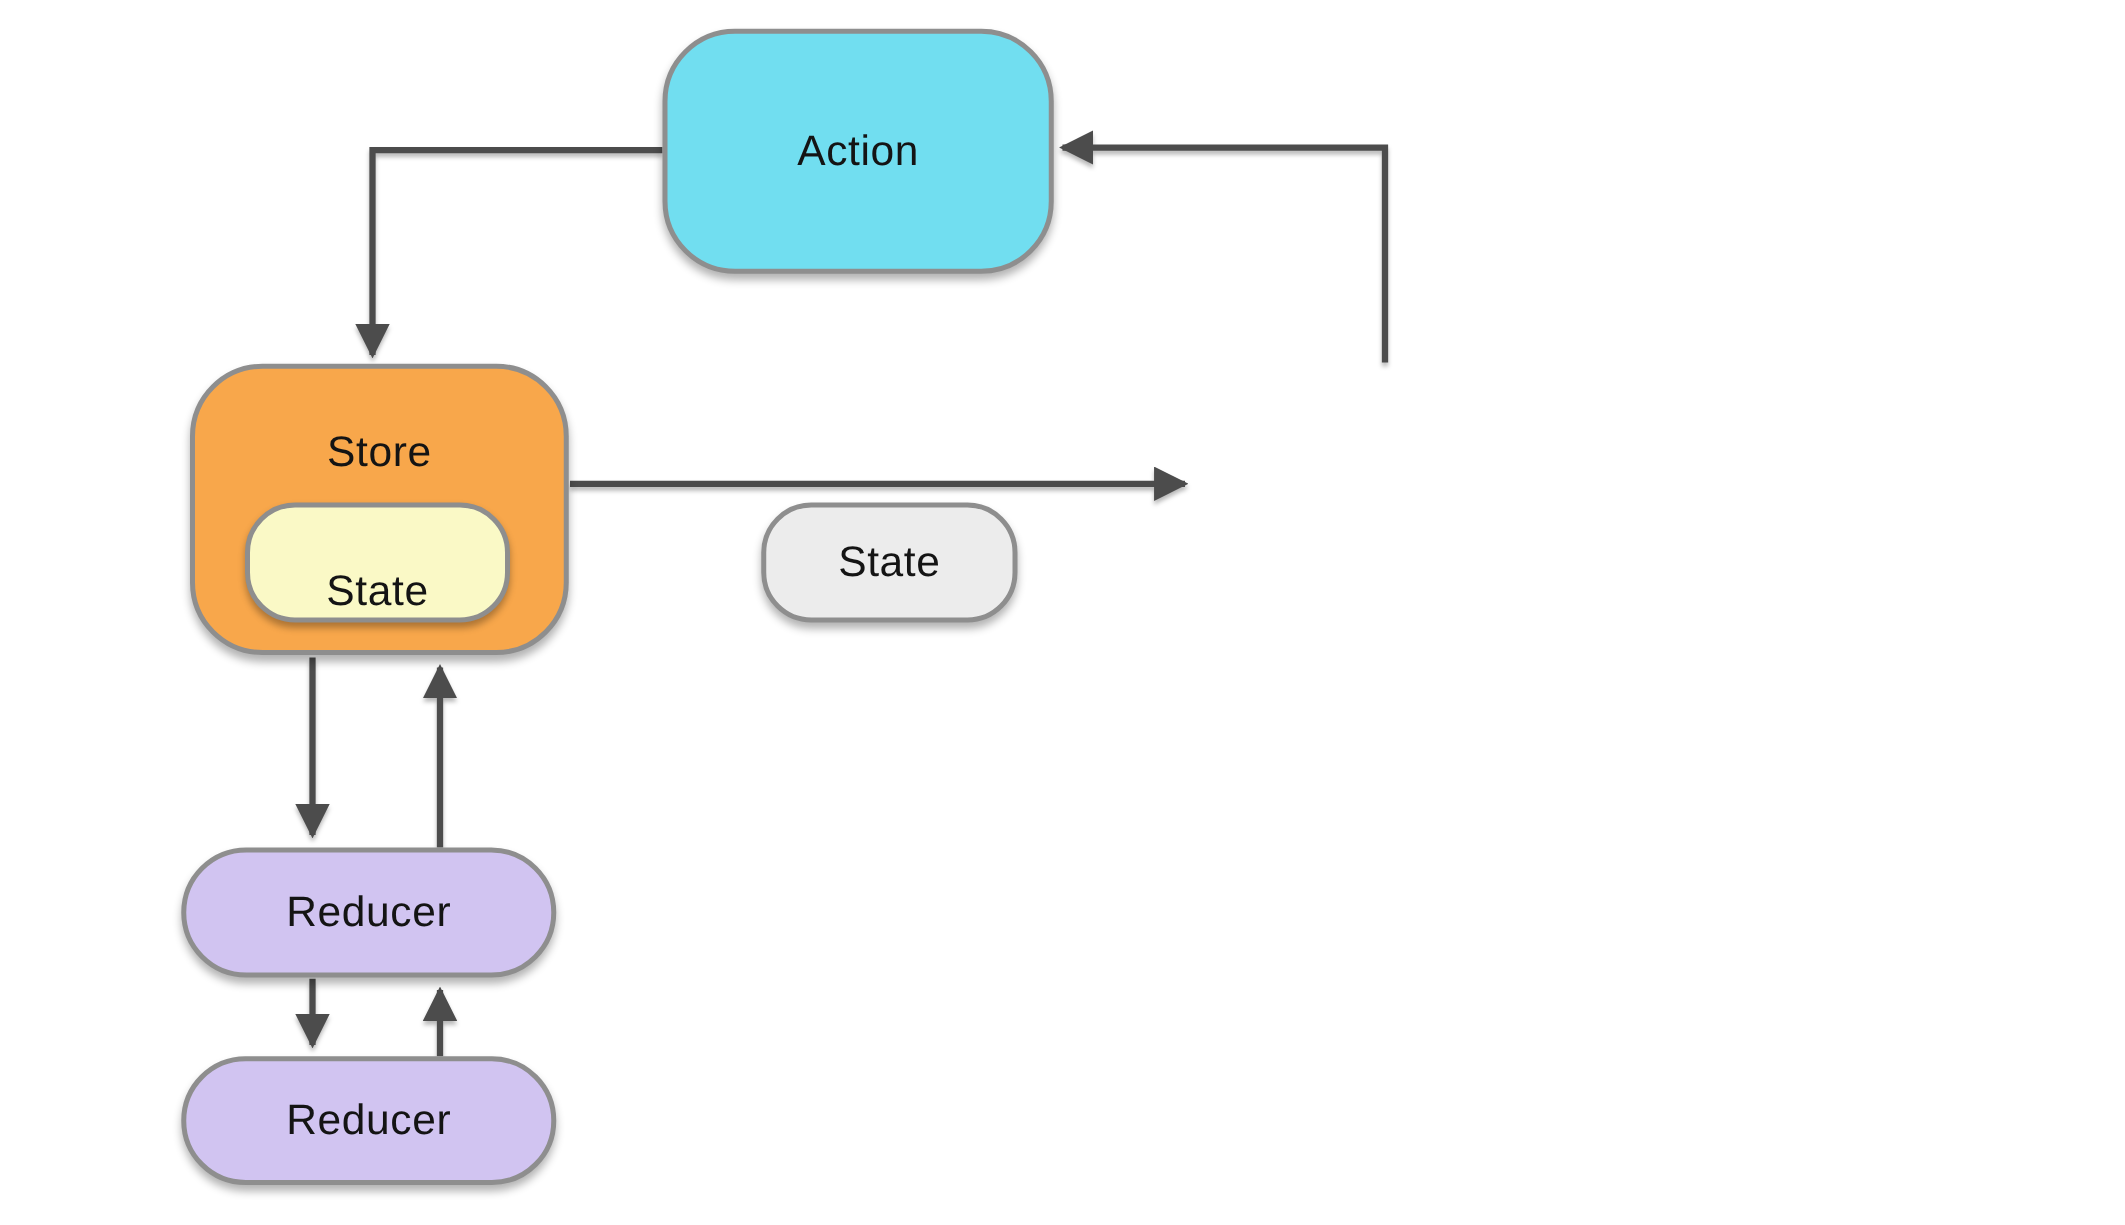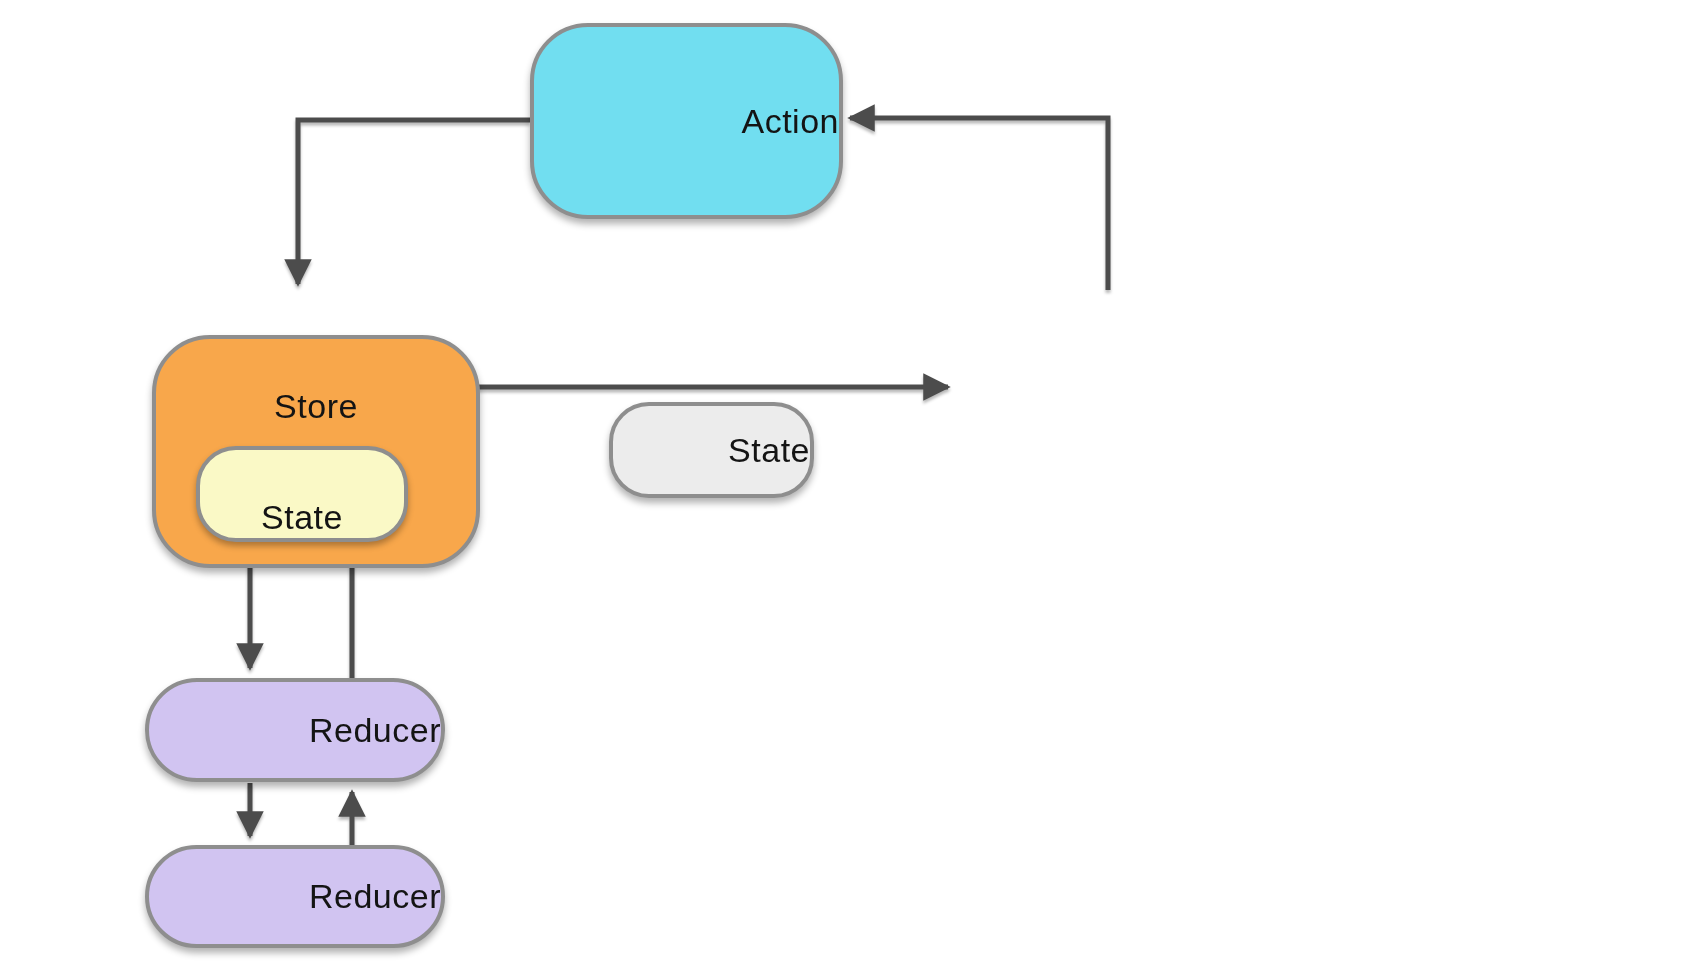--- a/index.html
+++ b/index.html
@@ -22,33 +22,33 @@
     stroke-width: 5;
     fill: none;
     filter: drop-shadow(0 3px 1.5px rgba(0,0,0,0.28));
   }
   .node {
     position: absolute;
     box-sizing: border-box;
     border: 4.5px solid #8E8E8E;
     display: flex;
     align-items: center;
-    justify-content: flex-end;
+    justify-content: center;
     box-shadow: 0 5px 7px rgba(0,0,0,0.30);
     z-index: 2;
   }
   .node .label {
     font-size: 34px;
     color: #141414;
     letter-spacing: 0.5px;
     white-space: nowrap;
   }
   #node-action  { left: 530px; top: 23px;  width: 313px; height: 196px; border-radius: 58px; }
-  #node-store   { left: 152px; top: 291px; width: 328px; height: 233px; border-radius: 58px;
-                  justify-content: flex-start; align-items: flex-start; margin-top: 44px; }
+  #node-store   { left: 152px; top: 291px; width: 303px; height: 233px; border-radius: 58px;
+                  justify-content: flex-start; align-items: flex-start; }
   #node-store .label { position: absolute; top: 48px; left: 0; width: 100%; text-align: center; }
   #node-store-state { left: 40px; top: 107px; width: 212px; height: 96px; border-radius: 40px;
                   box-shadow: 0 4px 6px rgba(0,0,0,0.30); }
   #node-view    { left: 958px; top: 290px; width: 304px; height: 192px; border-radius: 58px; }
   #node-state   { left: 609px; top: 402px; width: 205px; height: 96px; border-radius: 40px; }
   #node-reducer-1 { left: 145px; top: 678px; width: 300px; height: 104px; border-radius: 52px; }
   #node-reducer-2 { left: 145px; top: 845px; width: 300px; height: 103px; border-radius: 52px; }
   #footer-credit {
     position: absolute;
     left: 504px; top: 896px;

